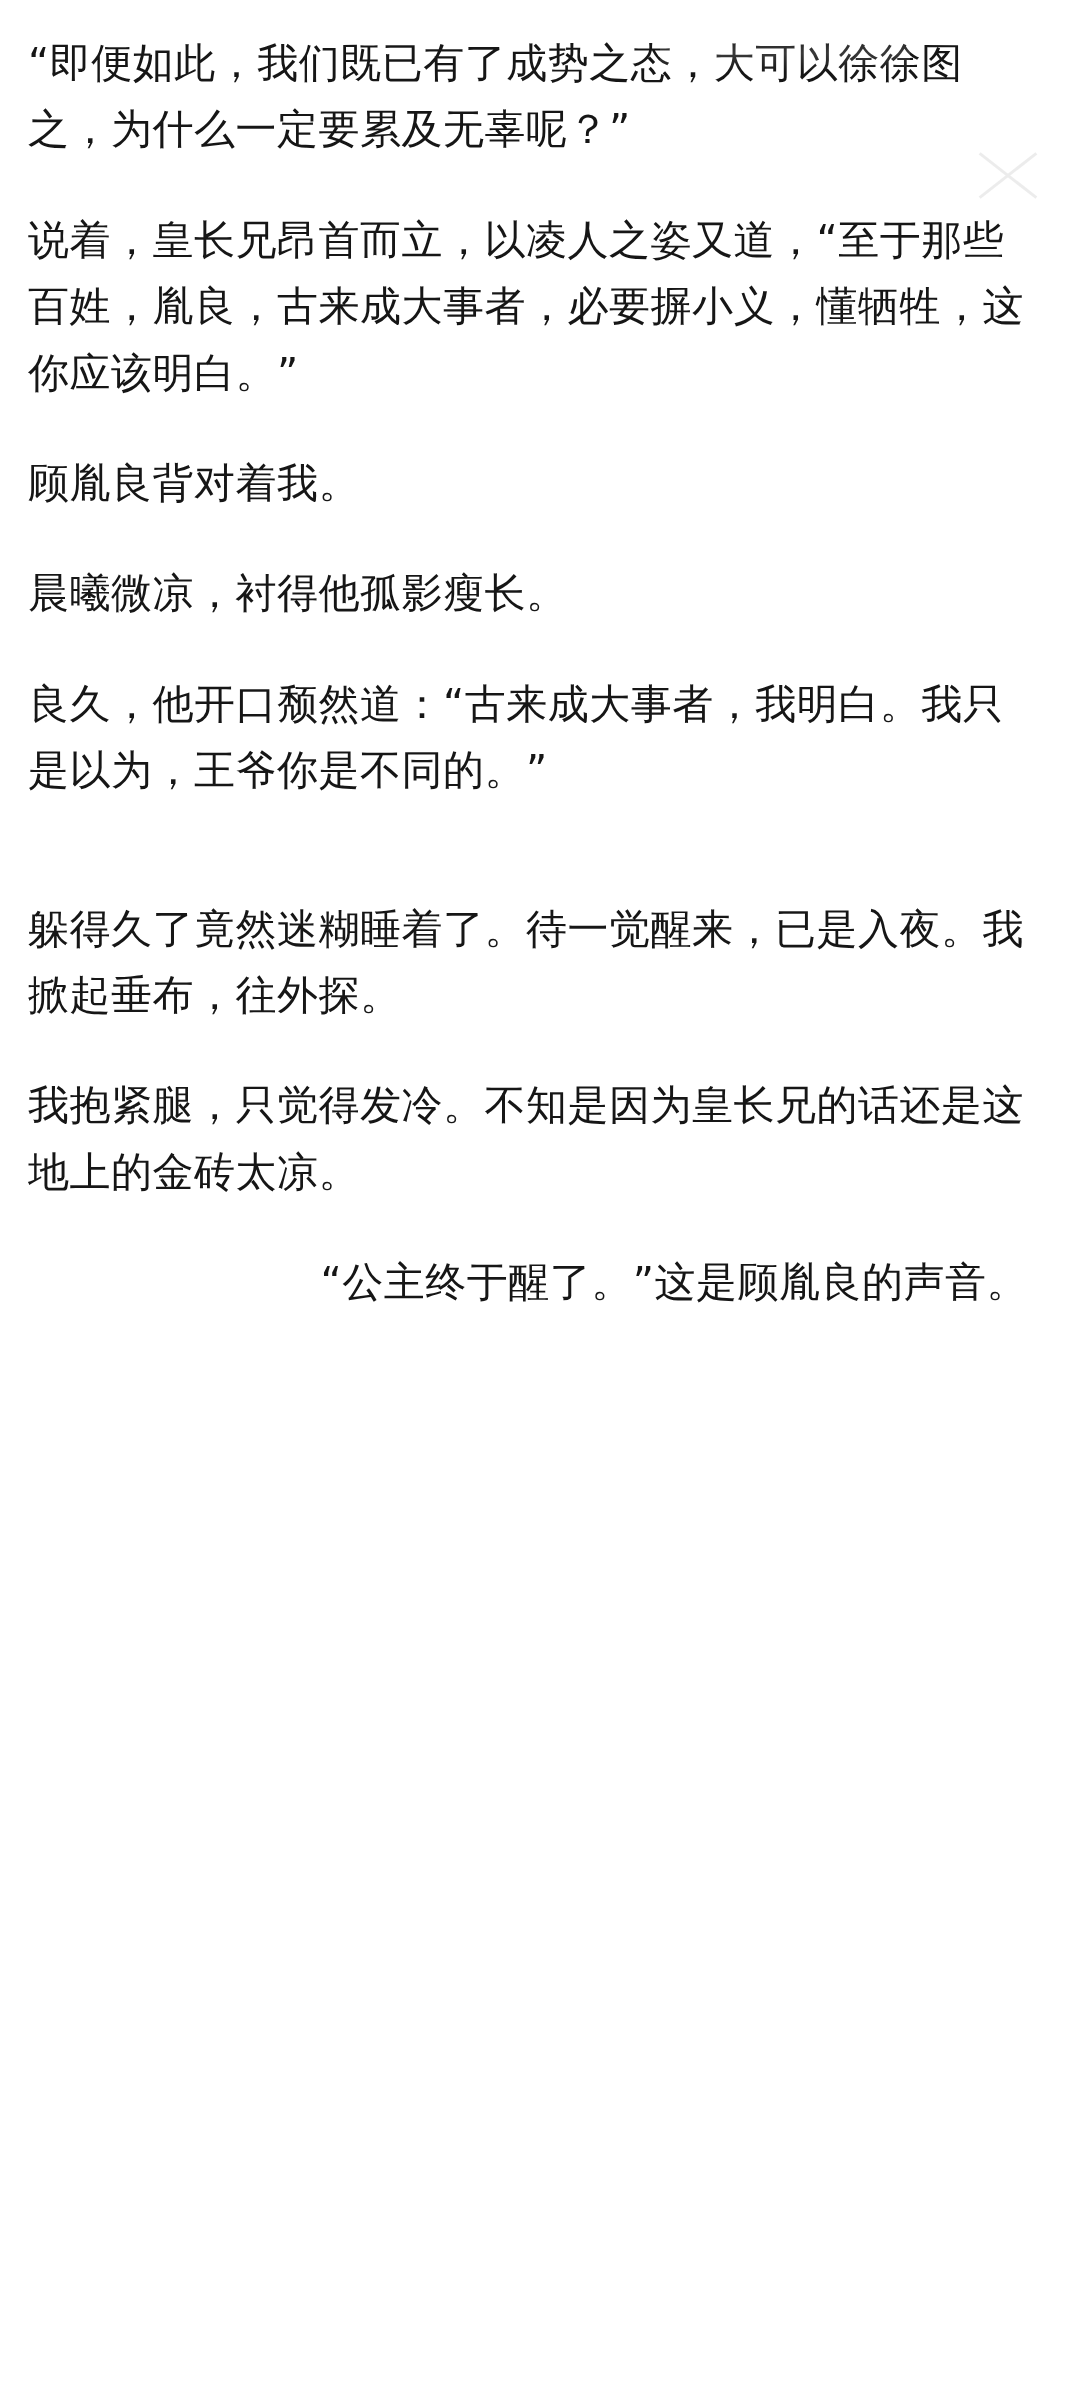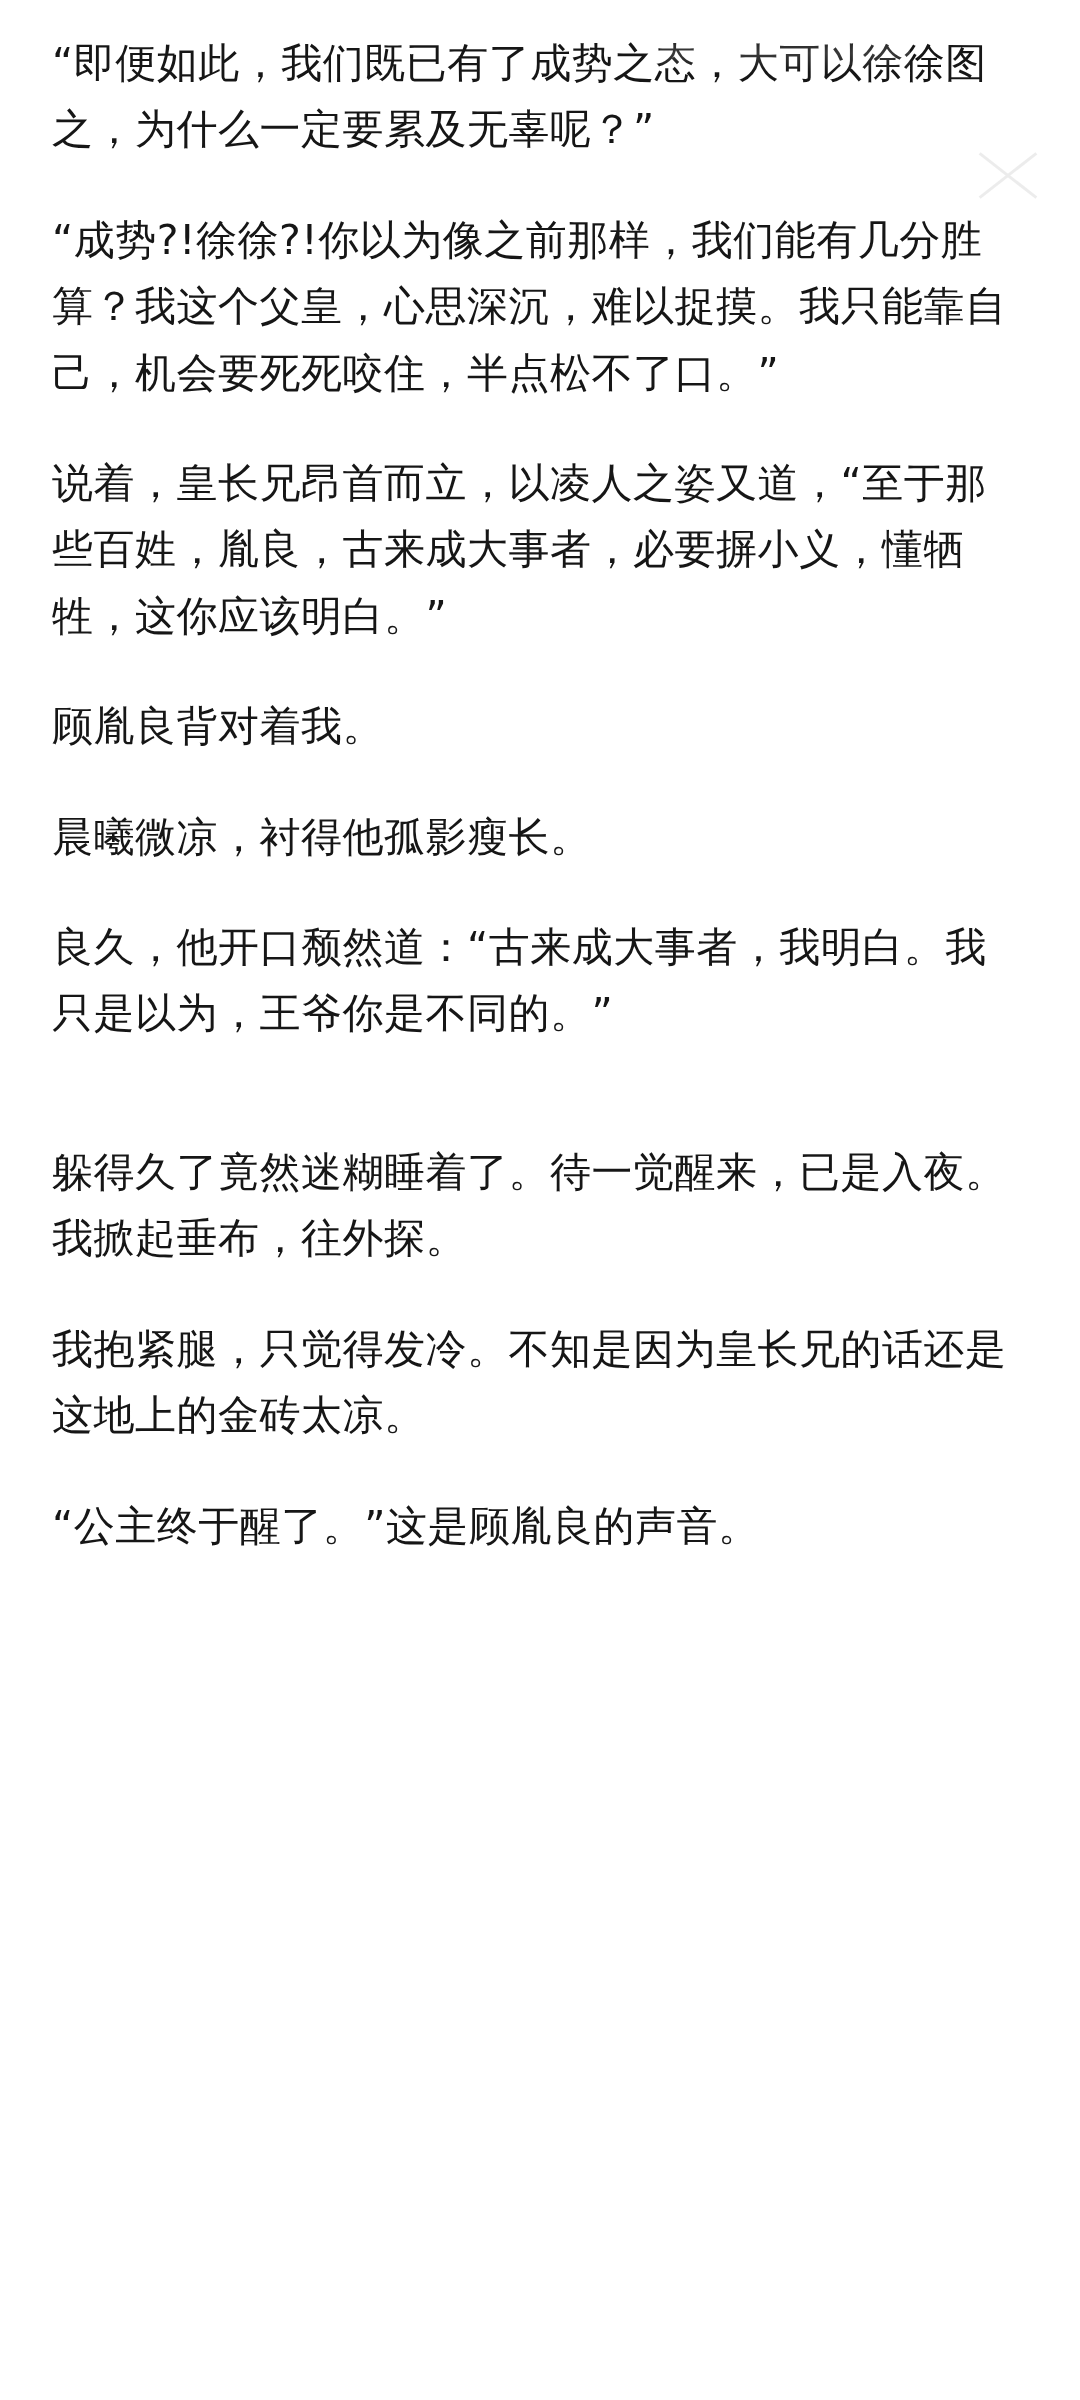--- a/index.html
+++ b/index.html
@@ -11,39 +11,40 @@
     width: 1080px;
     min-height: 2400px;
     font-family: "DejaVu Sans", "Liberation Sans", sans-serif;
     color: #1b1b1b;
   }
   .page {
     position: relative;
     width: 1080px;
     min-height: 2400px;
     box-sizing: border-box;
-    padding: 30px 52px 40px 52px;
+    padding: 30px 52px 40px 28px;
     background: #ffffff;
     overflow: hidden;
   }
   .para {
     font-size: 41px;
     line-height: 1.62;
     letter-spacing: 0.5px;
     margin: 0 0 44px 0;
     color: #161616;
     text-align: left;
     word-break: break-all;
     font-weight: 500;
   }
   .para.gap-big {
     margin-bottom: 92px;
   }
   .para.last {
     margin-bottom: 0;
+    text-align: right;
   }
   
   .watermark {
     position: absolute;
     top: 140px;
     right: 38px;
     width: 70px;
     height: 70px;
     opacity: 0.18;
     pointer-events: none;
@@ -76,21 +77,20 @@
 
 <div class="page">
 
   <div class="watermark">
     <span class="a"></span>
     <span class="b"></span>
   </div>
   <div class="smudge"></div>
 
   <p class="para">“即便如此，我们既已有了成势之态，大可以徐徐图之，为什么一定要累及无辜呢？”</p>
-  <p class="para">“成势?!徐徐?!你以为像之前那样，我们能有几分胜算？我这个父皇，心思深沉，难以捉摸。我只能靠自己，机会要死死咬住，半点松不了口。”</p>
   <p class="para">说着，皇长兄昂首而立，以凌人之姿又道，“至于那些百姓，胤良，古来成大事者，必要摒小义，懂牺牲，这你应该明白。”</p>
   <p class="para">顾胤良背对着我。</p>
   <p class="para">晨曦微凉，衬得他孤影瘦长。</p>
   <p class="para gap-big">良久，他开口颓然道：“古来成大事者，我明白。我只是以为，王爷你是不同的。”</p>
   <p class="para">躲得久了竟然迷糊睡着了。待一觉醒来，已是入夜。我掀起垂布，往外探。</p>
   <p class="para">我抱紧腿，只觉得发冷。不知是因为皇长兄的话还是这地上的金砖太凉。</p>
   <p class="para last">“公主终于醒了。”这是顾胤良的声音。</p>
 
 </div>
 

